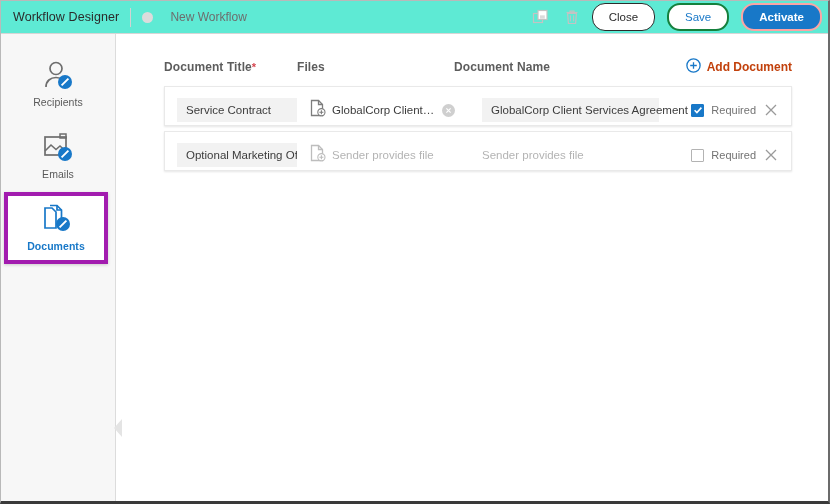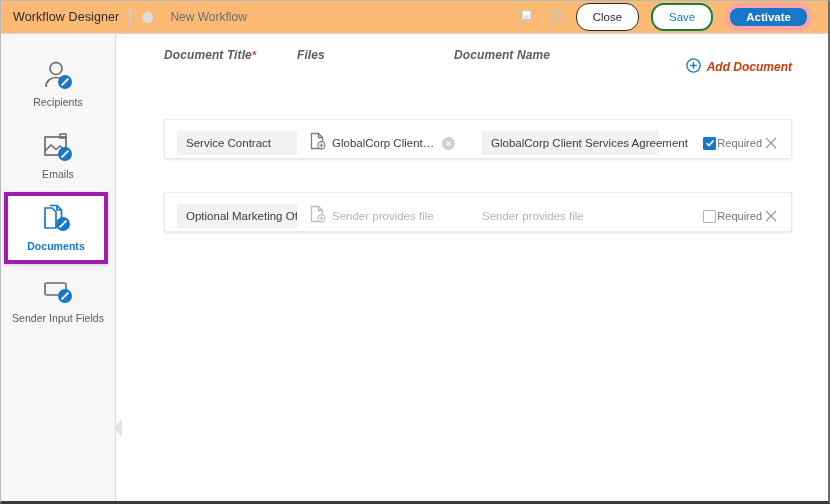--- a/index.html
+++ b/index.html
@@ -17,25 +17,25 @@
     border-bottom: 3px solid #3a3a3a;
     border-right: 2px solid #6b6b6b;
     display: flex;
     flex-direction: column;
   }
 
   
   .topbar {
     height: 33px;
     flex: 0 0 33px;
-    background: #fdba74;
+    background: #5eead4;
     border-bottom: 1px solid #d6d6d6;
     display: flex;
     align-items: center;
-    padding: 0 16px 0 12px;
+    padding: 0 6px 0 12px;
   }
   .app-title {
     font-size: 12.5px;
     color: #2b2b2b;
     font-weight: 400;
     letter-spacing: .1px;
   }
   .vdiv {
     width: 1px; height: 19px;
     background: #d2d2d2;
@@ -64,21 +64,21 @@
     height: 28px;
     border-radius: 13px;
     font-size: 11.5px;
     display: flex; align-items: center; justify-content: center;
     cursor: pointer;
     padding: 0 16px;
     white-space: nowrap;
   }
   .btn-close { border: 1px solid #2b2b2b; color: #2b2b2b; background: #fff; min-width: 62px; }
   .btn-save  { border: 2px solid #15803d; color: #1878c8; background: #fff; min-width: 62px; margin-left: 3px; }
-  .btn-activate { border: 5px solid #fca5a5; color: #ffffff; background: #1878c8; min-width: 66px; margin-left: 3px; font-weight: 600; }
+  .btn-activate { border: 2px solid #fca5a5; color: #ffffff; background: #1878c8; min-width: 66px; margin-left: 3px; font-weight: 600; }
 
   
   .body-wrap { flex: 1; display: flex; min-height: 0; position: relative; }
 
   
   .sidebar {
     width: 115px;
     flex: 0 0 115px;
     background: #f7f7f7;
     border-right: 1px solid #dcdcdc;
@@ -126,24 +126,24 @@
   
   .main {
     flex: 1;
     background: #ffffff;
     padding: 0;
     overflow: hidden;
     min-width: 0;
   }
   .table-head {
     display: flex;
+    align-items: center;
     height: 38px;
     padding: 0 36px 0 48px;
     margin-top: 14px;
-    font-style: italic;
   }
   .th {
     font-size: 12px;
     color: #5d5d5d;
     font-weight: 600;
     letter-spacing: .1px;
   }
   .req-star { color: #d6454f; font-size: 11px; }
   .col-title { width: 133px; flex: 0 0 133px; }
   .col-files { width: 157px; flex: 0 0 157px; }
@@ -159,21 +159,20 @@
   .rows { padding: 0 36px 0 48px; }
   .doc-row {
     display: flex;
     align-items: center;
     height: 40px;
     background: #ffffff;
     border: 1px solid #e9e9e9;
     box-shadow: 0 1px 2px rgba(0,0,0,.10);
     margin-bottom: 5px;
     padding: 8px 12px 0 12px;
-    margin-top: 33px;
   }
   .title-input {
     width: 120px;
     height: 24px;
     background: #f2f2f2;
     border: none;
     font-size: 11.5px;
     color: #3c3c3c;
     padding: 0 9px;
     font-family: "Liberation Sans", sans-serif;
@@ -219,21 +218,21 @@
     white-space: nowrap;
     max-width: 100%;
   }
   .docname-input.empty {
     background: transparent;
     color: #b4b4b4;
     padding-left: 0;
   }
   .row-actions {
     flex: 0 0 120px;
-    display: flex; align-items: center; justify-content: flex-end; gap: 1px;
+    display: flex; align-items: center; justify-content: flex-end; gap: 7px;
   }
   .chk {
     width: 13px; height: 13px;
     border: 1px solid #b3b3b3;
     background: #fff;
     border-radius: 1px;
     cursor: pointer;
     display: flex; align-items: center; justify-content: center;
   }
   .chk.checked { background: #1878c8; border-color: #1878c8; }
@@ -315,30 +314,20 @@
             <path d="M6 4h7l4 4v16H6z" fill="none" stroke="#1878c8" stroke-width="1.7"></path>
             <path d="M11 1.5h7l4.5 4.5v16" fill="none" stroke="#1878c8" stroke-width="1.7"></path>
             <path d="M18 1.5V6h4.5" fill="none" stroke="#1878c8" stroke-width="1.7"></path>
             <circle cx="24" cy="20" r="7" fill="#1878c8"></circle>
             <path d="M20.6 23.4 27.4 16.6" stroke="#fff" stroke-width="1.9"></path>
           </svg>
         </span>
         <span class="nav-label">Documents</span>
       </div>
 
-      <div class="nav-item">
-        <span class="nav-icon">
-          <svg width="34" height="32" viewBox="0 0 34 32">
-            <rect x="4" y="7" width="21" height="12" rx="1.5" fill="none" stroke="#6e6e6e" stroke-width="1.7"></rect>
-            <circle cx="24" cy="20" r="7" fill="#1878c8"></circle>
-            <path d="M20.6 23.4 27.4 16.6" stroke="#fff" stroke-width="1.9"></path>
-          </svg>
-        </span>
-        <span class="nav-label">Sender Input Fields</span>
-      </div>
 
       <span class="sidebar-chevron"></span>
     </div>
 
     <div class="main">
 
       <div class="table-head">
         <span class="th col-title"><span>Document Title</span><span class="req-star">*</span></span>
         <span class="th col-files">Files</span>
         <span class="th col-docname">Document Name</span>

